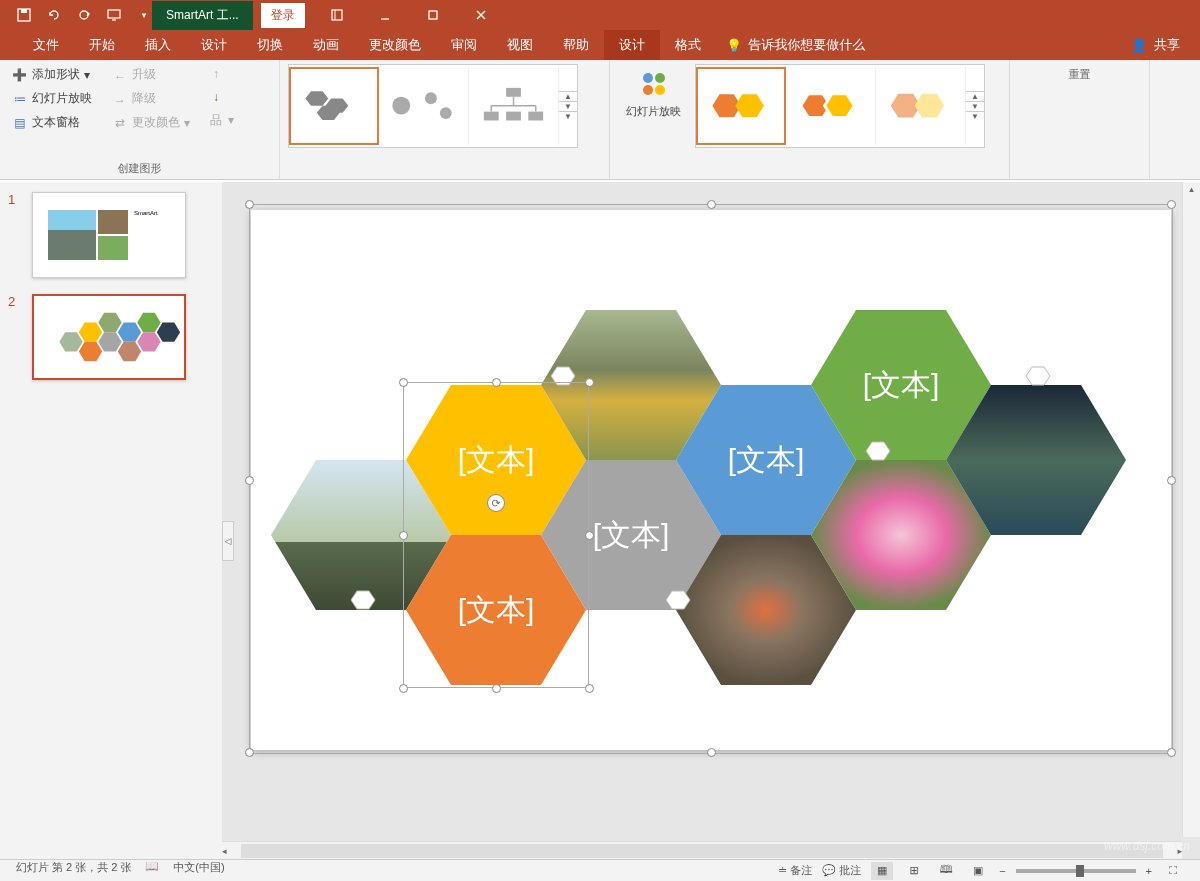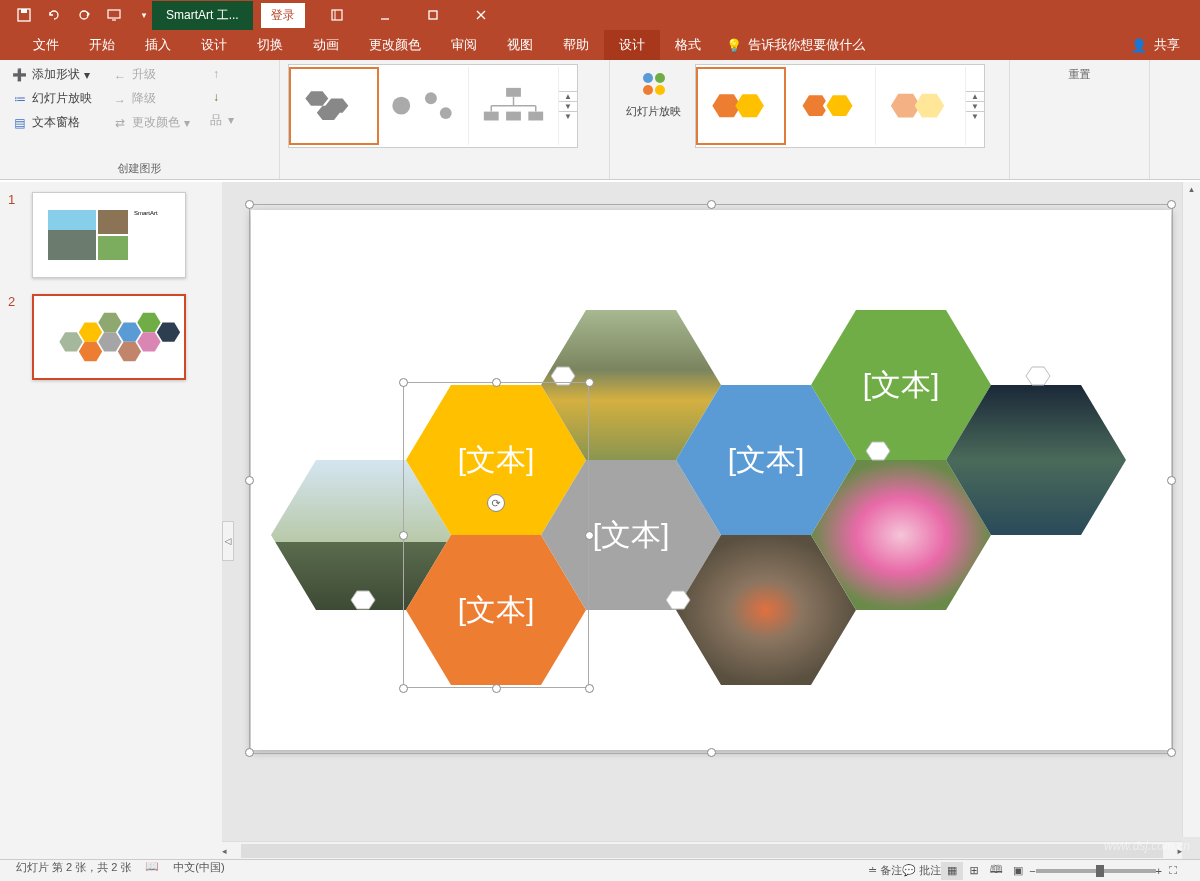--- a/index.html
+++ b/index.html
@@ -49,21 +49,21 @@
 .slide-thumb { width: 154px; height: 86px; background: #fff; border: 1px solid #ccc; box-shadow: 0 1px 3px rgba(0,0,0,0.2); display: flex; align-items: center; justify-content: center; overflow: hidden; position: relative; }
 .slide-thumb.selected { border: 2px solid #D24726; }
 .canvas-area { flex: 1; position: relative; display: flex; align-items: flex-start; justify-content: center; overflow: hidden; }
 .slide-canvas { width: 920px; height: 540px; background: #fff; margin-top: 28px; position: relative; box-shadow: 0 2px 8px rgba(0,0,0,0.25); }
 .scrollbar-v { position: absolute; right: 0; top: 182px; bottom: 44px; width: 18px; background: #F3F3F3; border-left: 1px solid #ddd; }
 .scrollbar-h { position: absolute; bottom: 22px; left: 222px; right: 18px; height: 18px; background: #F3F3F3; border-top: 1px solid #ddd; display: flex; align-items: center; }
 .scrollbar-h .track { flex: 1; height: 14px; background: #ddd; margin: 0 14px; }
 
 
 .statusbar { position: absolute; bottom: 0; left: 0; right: 0; height: 22px; background: #F3F3F3; border-top: 1px solid #ccc; display: flex; font-size: 11px; color: #555; padding: 0 16px; gap: 14px; }
-.status-right { margin-left: auto; display: flex; align-items: center; }
+.status-right { margin-left: auto; display: flex; align-items: center; gap: 10px; }
 .view-btn { width: 22px; height: 18px; display: flex; align-items: center; justify-content: center; cursor: pointer; }
 .zoom-slider { width: 120px; height: 4px; background: #aaa; position: relative; }
 .zoom-thumb { width: 8px; height: 12px; background: #666; position: absolute; top: -4px; left: 50%; }
 .hex-text { position: absolute; top: 50%; left: 50%; transform: translate(-50%, -50%); color: #fff; font-size: 30px; }
 .sel-handle { position: absolute; width: 9px; height: 9px; background: #fff; border: 1px solid #888; border-radius: 50%; }
 .sel-box { position: absolute; border: 1px solid #aaa; }
 .rot-handle { position: absolute; width: 18px; height: 18px; border-radius: 50%; background: #fff; border: 1px solid #888; display: flex; align-items: center; justify-content: center; font-size: 11px; color: #666; }
 .pane-toggle { position: absolute; left: 222px; top: 50%; width: 12px; height: 40px; background: #F3F3F3; border: 1px solid #ccc; display: flex; align-items: center; justify-content: center; font-size: 9px; color: #666; cursor: pointer; z-index: 5; }
 
 .watermark { position: absolute; right: 10px; bottom: 28px; color: rgba(255,255,255,0.5); font-size: 12px; font-style: italic; pointer-events: none; }

